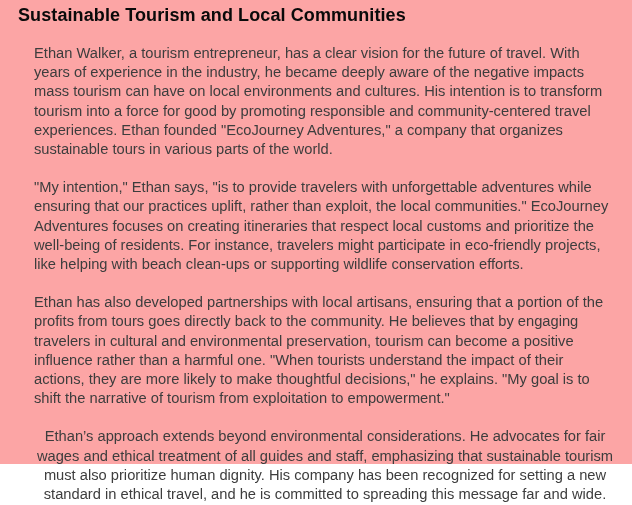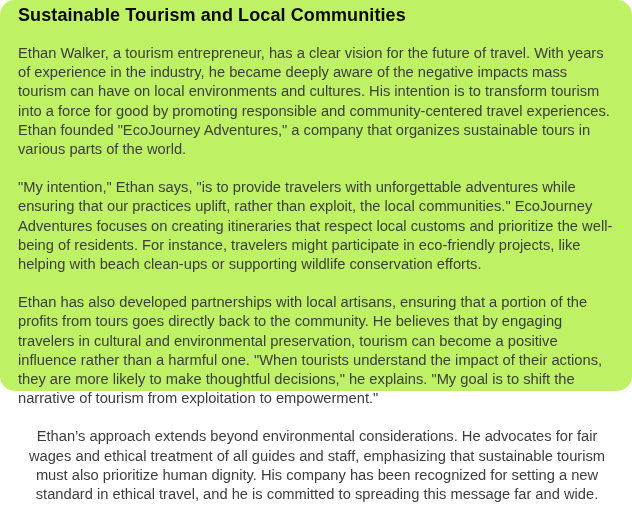--- a/index.html
+++ b/index.html
@@ -10,35 +10,34 @@
   body {
     width: 632px;
     height: 505px;
     overflow: hidden;
     font-family: "Liberation Sans", sans-serif;
     -webkit-font-smoothing: antialiased;
   }
   .document {
     box-sizing: border-box;
     width: 632px;
-    height: 391px;
+    height: 464px;
     padding: 5px 16px 0 18px;
-    background: #bef264;
-    border-radius: 15px;
+    background: #fca5a5;
   }
   .doc-title {
     margin: 0 0 18px 0;
     font-size: 18px;
     line-height: 21px;
     font-weight: bold;
     color: #0a0a0a;
     letter-spacing: 0.1px;
   }
   .doc-paragraph {
-    margin: 0 0 19px 0;
+    margin: 0 0 19px 16px;
     font-size: 14.7px;
     line-height: 19.2px;
     color: #3d3d3d;
     max-width: 598px;
   }
   .doc-paragraph:last-child {
     margin-bottom: 0;
     text-align: center;
   }
 </style>

